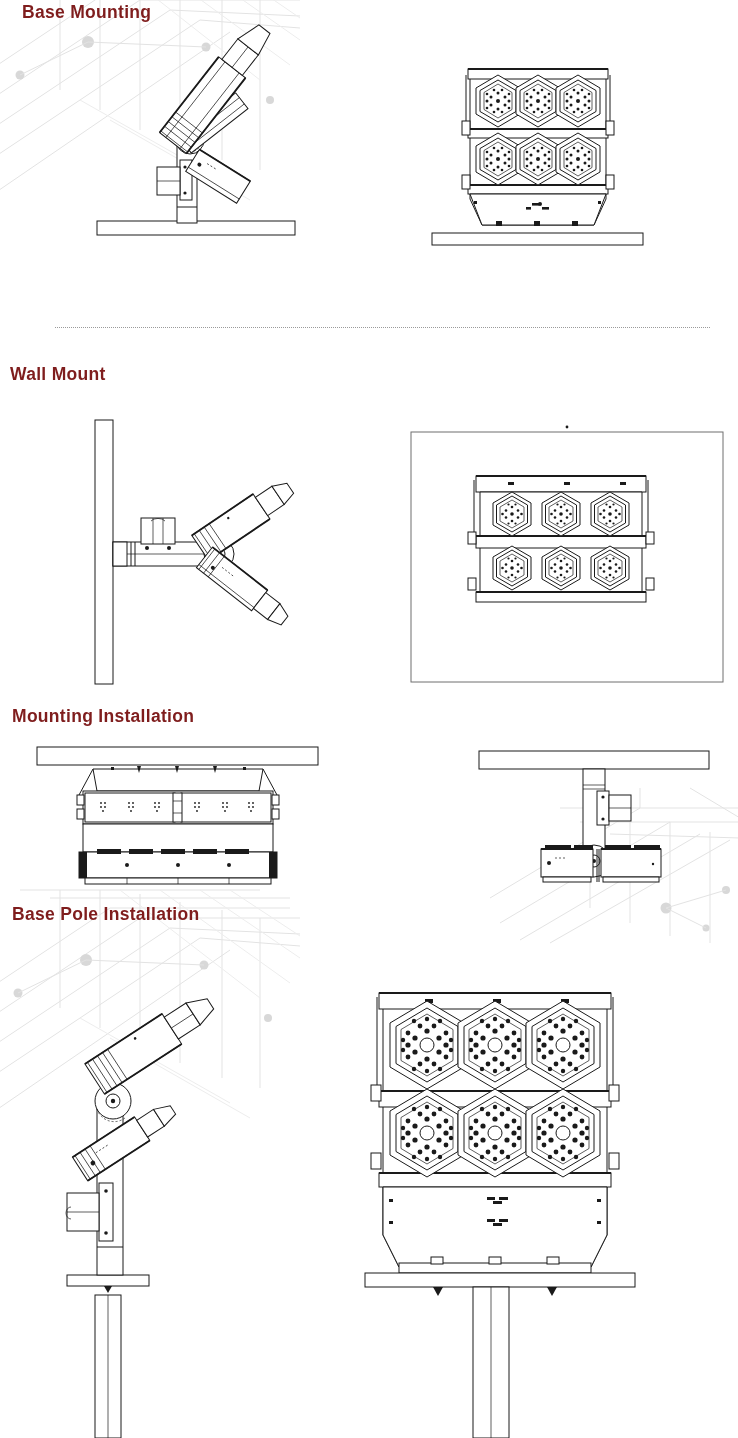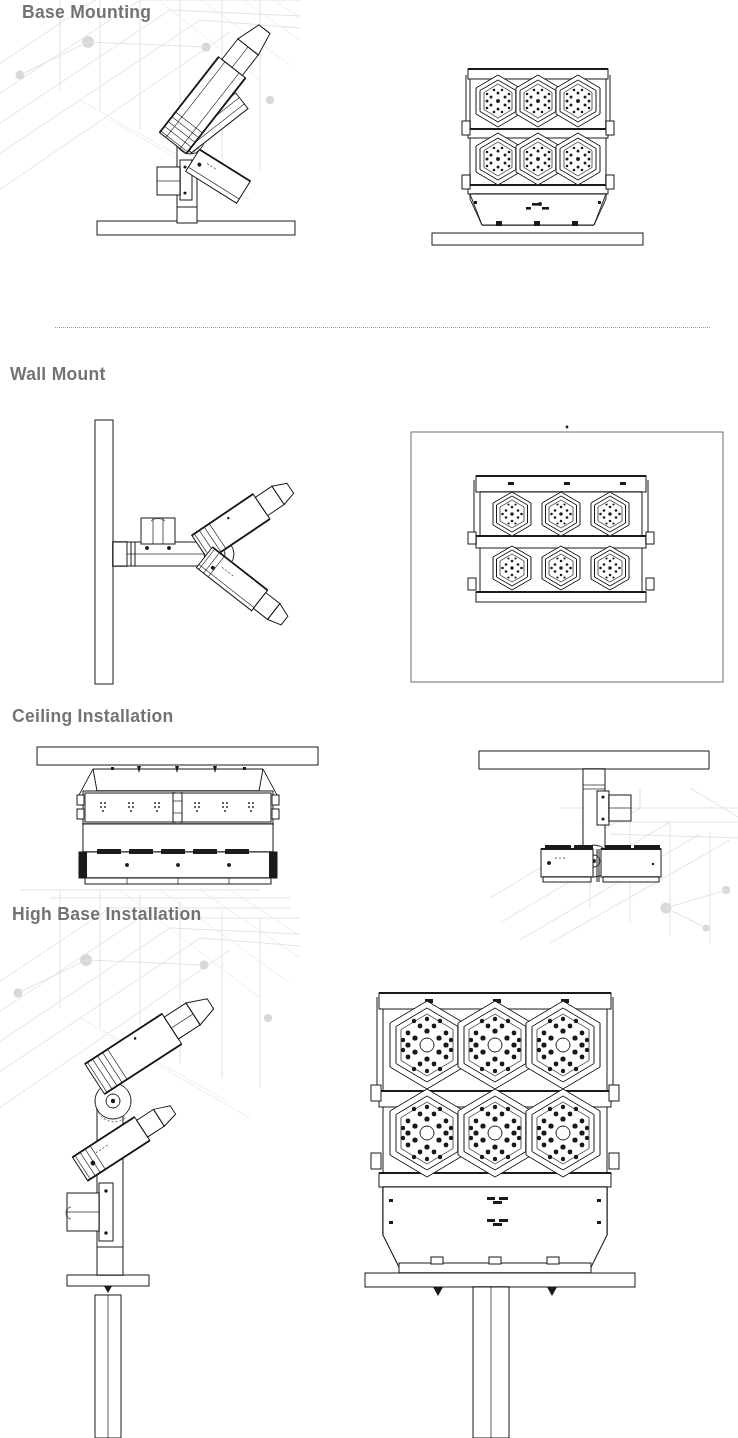--- a/index.html
+++ b/index.html
@@ -24,21 +24,21 @@
   .watermark {
     position: absolute;
     pointer-events: none;
   }
   .section-title {
     position: absolute;
     font-family: "Liberation Sans", sans-serif;
     font-weight: bold;
     font-size: 17.5px;
     letter-spacing: 0.3px;
-    color: #737373;
+    color: #7f1d1d;
     white-space: nowrap;
     z-index: 6;
   }
   .divider {
     position: absolute;
     border-top: 1.5px dotted #9a9a9a;
     z-index: 3;
   }
   .fig {
     position: absolute;
@@ -524,21 +524,21 @@
             <circle cx="-3.5" cy="-9.5" r="1.1"></circle>
               <circle cx="3.5" cy="-9.5" r="1.1"></circle>
             <circle cx="-3.5" cy="9.5" r="1.1"></circle>
               <circle cx="3.5" cy="9.5" r="1.1"></circle>
           </g>
         </g>
       </g>
     </svg>
   </div>
 
-  <div class="section-title" style="left:12px; top:706px;">Ceiling Installation</div>
+  <div class="section-title" style="left:12px; top:706px;">Mounting Installation</div>
 
   <div class="fig" style="left:35px; top:745px; width:285px; height:145px;">
     <svg width="285" height="145" viewBox="0 0 285 145">
 
       <rect class="fil-w" x="2" y="2" width="281" height="18"></rect>
 
       <path class="fil-w" d="M58 24 L228 24 L224 46 L62 46 Z"></path>
       <path class="ln" d="M58 24 L44 50 M228 24 L242 50"></path>
       <g class="fil-k">
         <path d="M102 21 l4 0 l-2 7 z"></path>
@@ -704,21 +704,21 @@
         <circle cx="58" cy="103" r="4.5"></circle>
         <circle cx="244" cy="75" r="4.5"></circle>
         <circle cx="308" cy="128" r="4"></circle>
       </g>
       <g class="wm-ln">
         <path d="M58 103 L126 70 M126 70 L244 75"></path>
       </g>
     </svg>
   </div>
 
-  <div class="section-title" style="left:12px; top:904px;">High Base Installation</div>
+  <div class="section-title" style="left:12px; top:904px;">Base Pole Installation</div>
 
   <div class="fig" style="left:55px; top:985px; width:225px; height:453px;">
     <svg width="225" height="453" viewBox="0 0 225 453">
 
       <rect class="fil-w" x="40" y="310" width="26" height="143"></rect>
       <path class="ln-t" d="M53 310 L53 453"></path>
 
       <rect class="fil-w" x="12" y="290" width="82" height="11"></rect>
       <path class="fil-k" d="M49 301 l8 0 l-4 7 z"></path>
 

